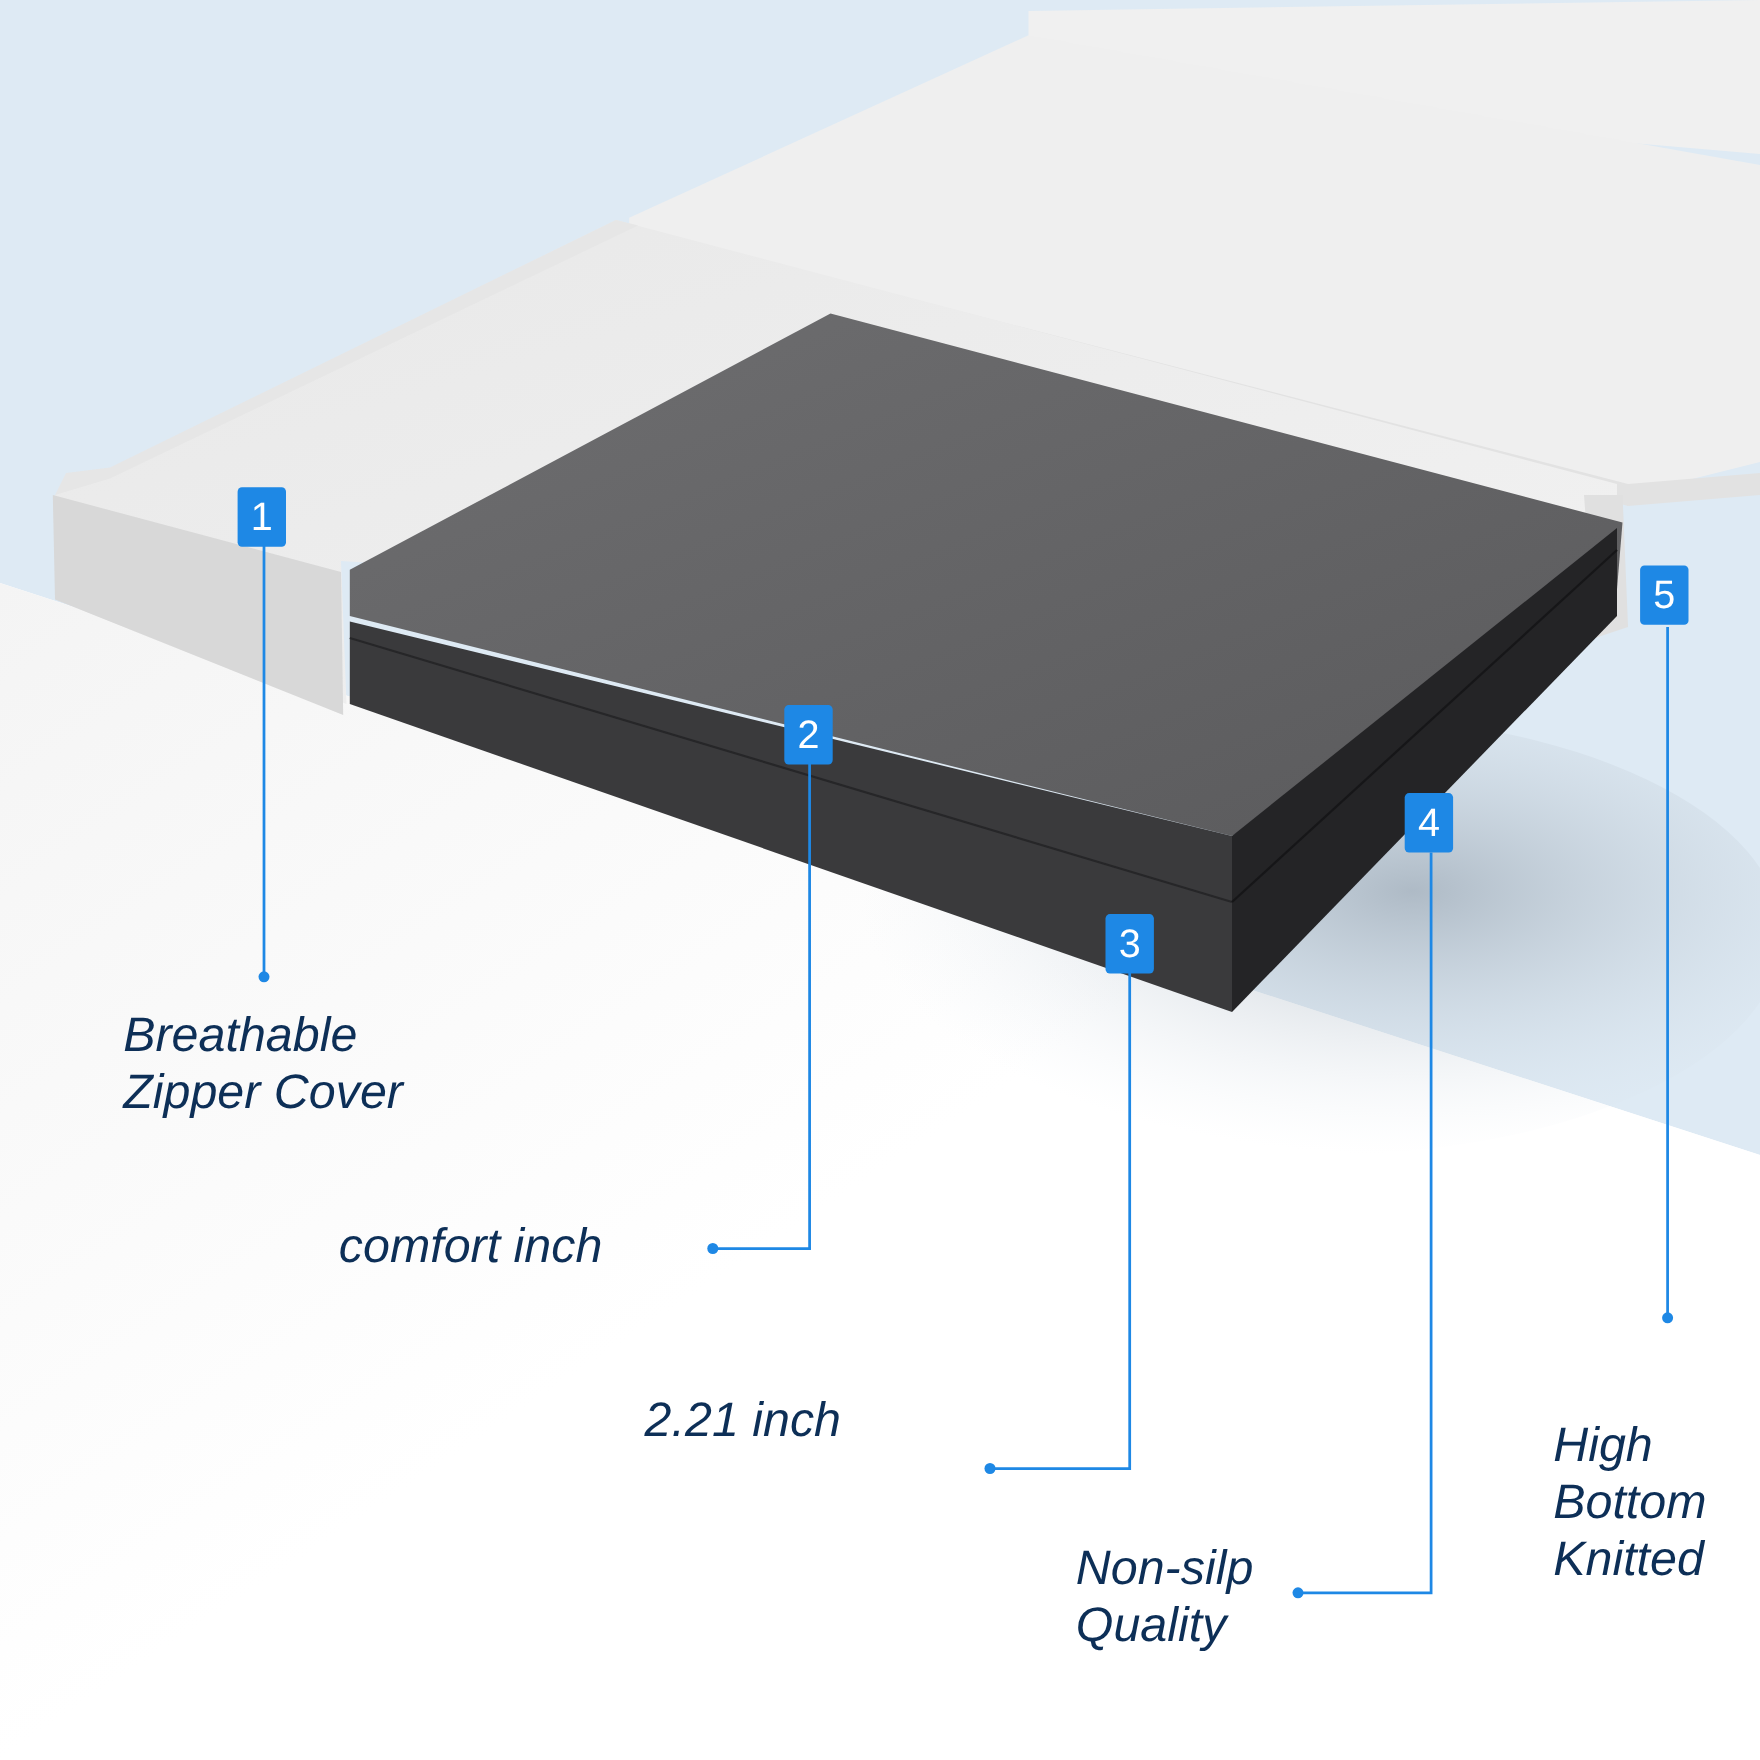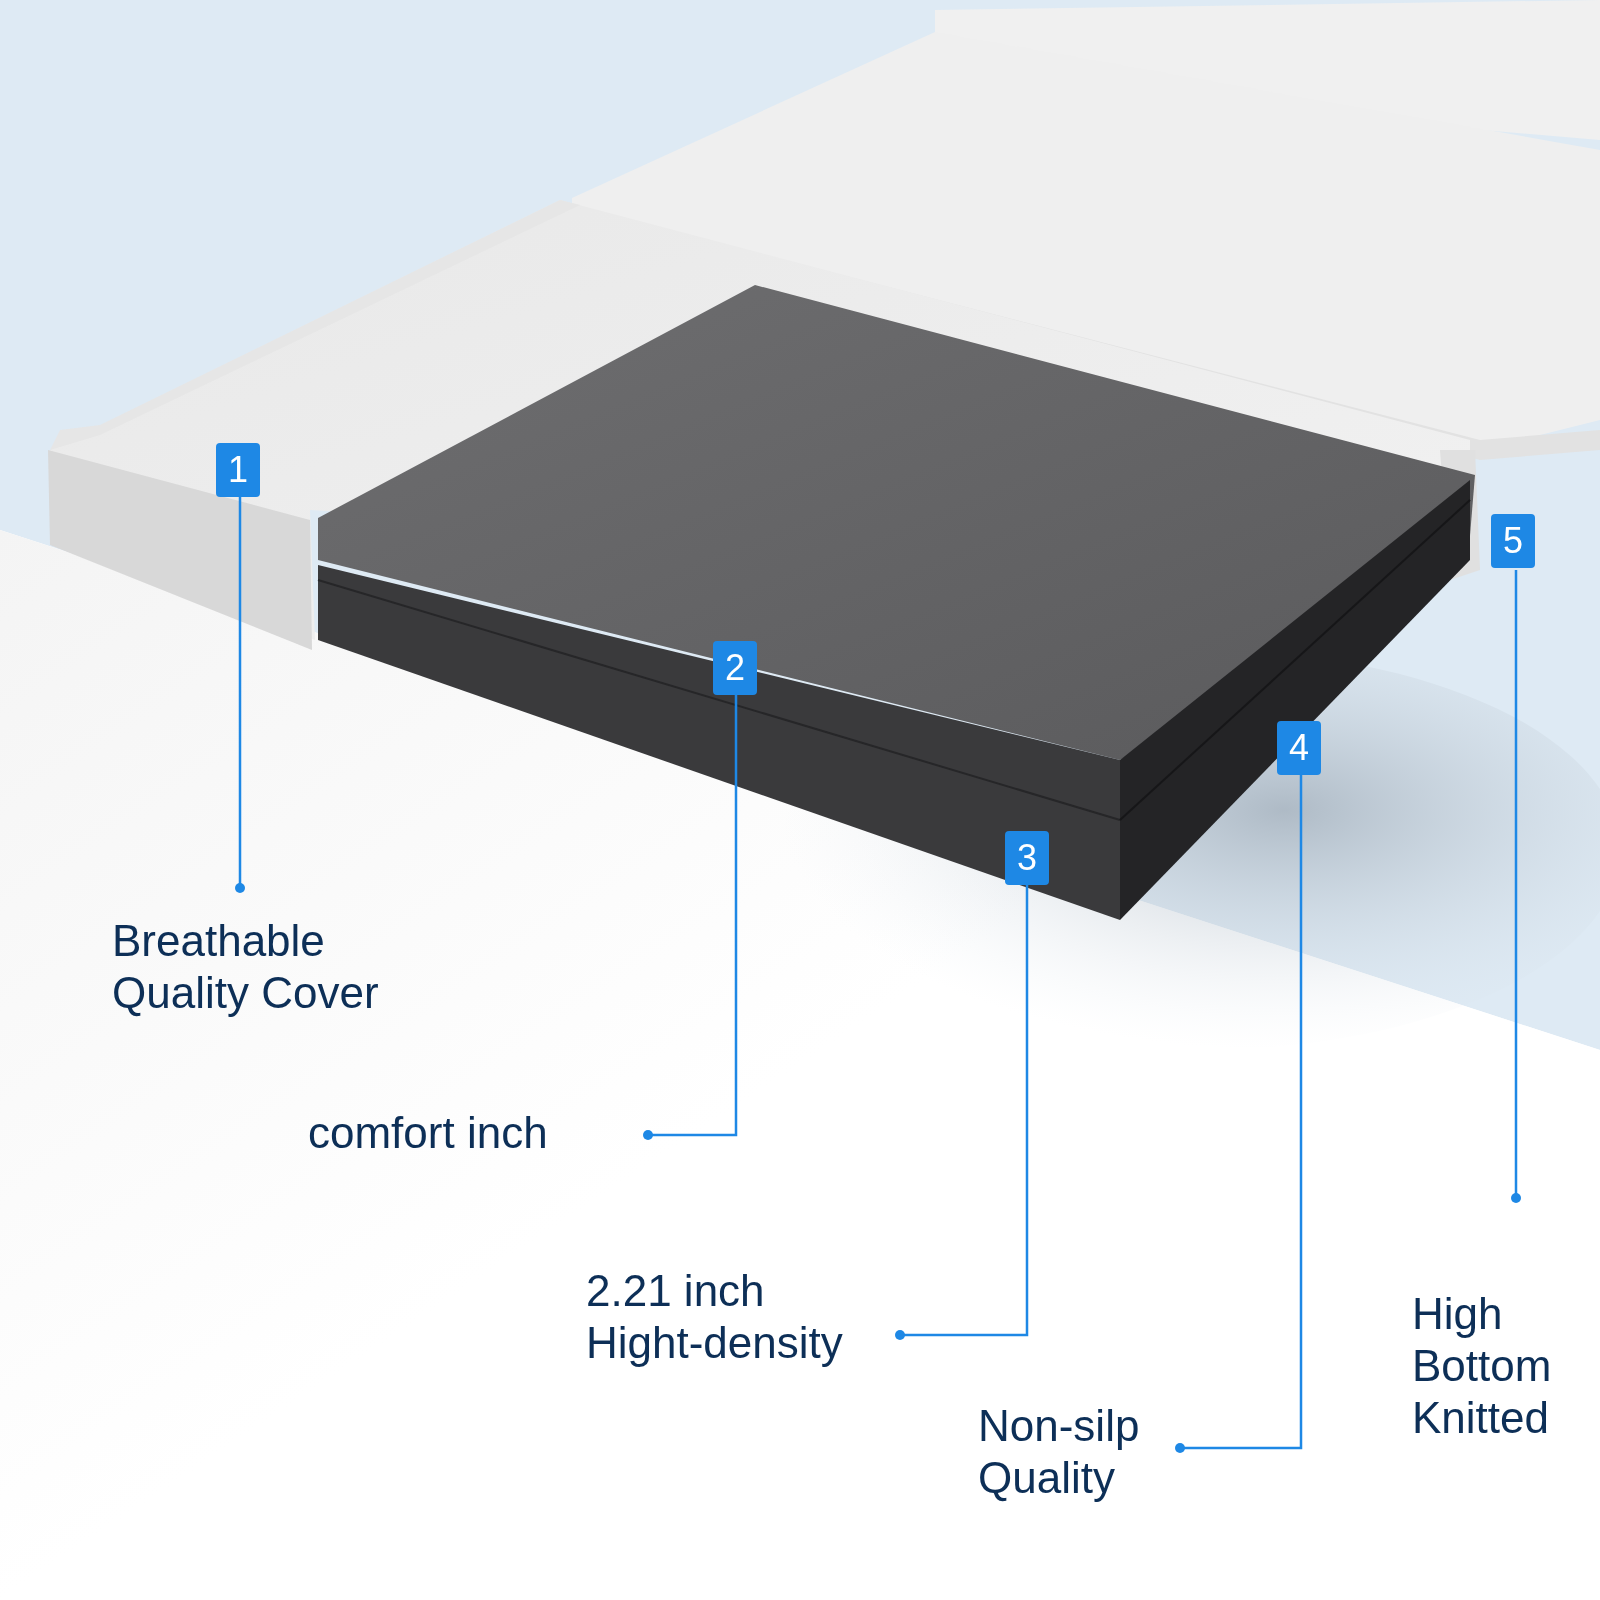--- a/index.html
+++ b/index.html
@@ -6,21 +6,21 @@
     body {
       width: 1600px; height: 1600px; overflow: hidden; position: relative;
       background: #ffffff;
       font-family: "Liberation Sans", "DejaVu Sans", sans-serif;
     }
     #scene { position: absolute; left: 0; top: 0; width: 1600px; height: 1600px; }
     .label {
       position: absolute; color: #0d2f57; font-size: 44px; line-height: 52px;
       font-family: "Liberation Sans", "DejaVu Sans", sans-serif; margin: 0;
     }
-    .label span { display: block; white-space: nowrap; }
+    .label span { display: block; white-space: nowrap; font-style: italic; }
     .badge {
       position: absolute; width: 44px; height: 54px; border-radius: 4px;
       background: #1e88e5; color: #ffffff; font-size: 36px; line-height: 54px;
       text-align: center; font-family: "Liberation Sans", "DejaVu Sans", sans-serif;
     }
   </style>
 </head>
 <body>
 
 <svg id="scene" viewBox="0 0 1600 1600" xmlns="http://www.w3.org/2000/svg">
@@ -84,28 +84,27 @@
 </svg>
 
 <div class="badge" style="left:216px; top:443px;">1</div>
 <div class="badge" style="left:713px; top:641px;">2</div>
 <div class="badge" style="left:1005px; top:831px;">3</div>
 <div class="badge" style="left:1277px; top:721px;">4</div>
 <div class="badge" style="left:1491px; top:514px;">5</div>
 
 <div class="label" style="left:112px; top:915px;">
   <span>Breathable</span>
-  <span>Quality Cover</span>
+  <span>Zipper Cover</span>
 </div>
 <div class="label" style="left:308px; top:1107px;">
   <span>comfort inch</span>
 </div>
 <div class="label" style="left:586px; top:1265px;">
   <span>2.21 inch</span>
-  <span>Hight-density</span>
 </div>
 <div class="label" style="left:978px; top:1400px;">
   <span>Non-silp</span>
   <span>Quality</span>
 </div>
 <div class="label" style="left:1412px; top:1288px;">
   <span>High</span>
   <span>Bottom</span>
   <span>Knitted</span>
 </div>

